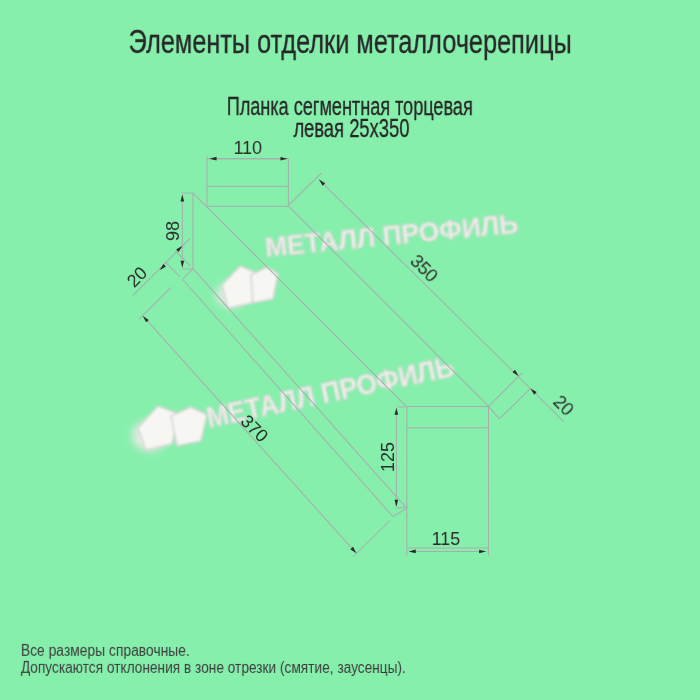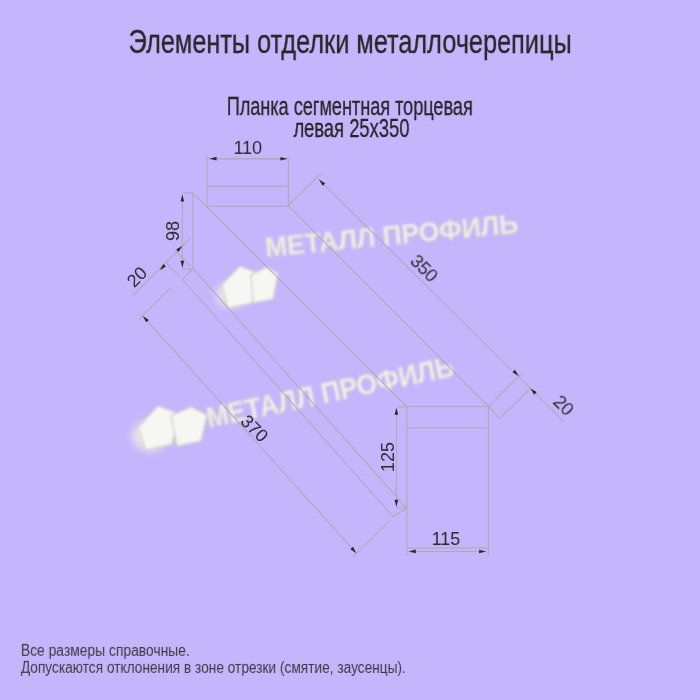--- a/index.html
+++ b/index.html
@@ -1,16 +1,16 @@
 <!DOCTYPE html>
 <html><head>
 <meta charset="utf-8">
 <style>
   html,body{margin:0;padding:0;background:#ffffff;}
-  .page{position:relative;width:700px;height:700px;overflow:hidden;background:#c4b5fd;
+  .page{position:relative;width:700px;height:700px;overflow:hidden;background:#86efac;
         font-family:"Liberation Sans",sans-serif;}
   svg{position:absolute;left:0;top:0;transform:rotate(0.02deg);}
   text{font-family:"Liberation Sans",sans-serif;}
 </style>
 </head>
 <body>
 <div class="page">
 <svg width="700" height="700" viewBox="0 0 700 700">
   <defs>
     <filter id="wmblur" x="-20%" y="-20%" width="140%" height="140%">

